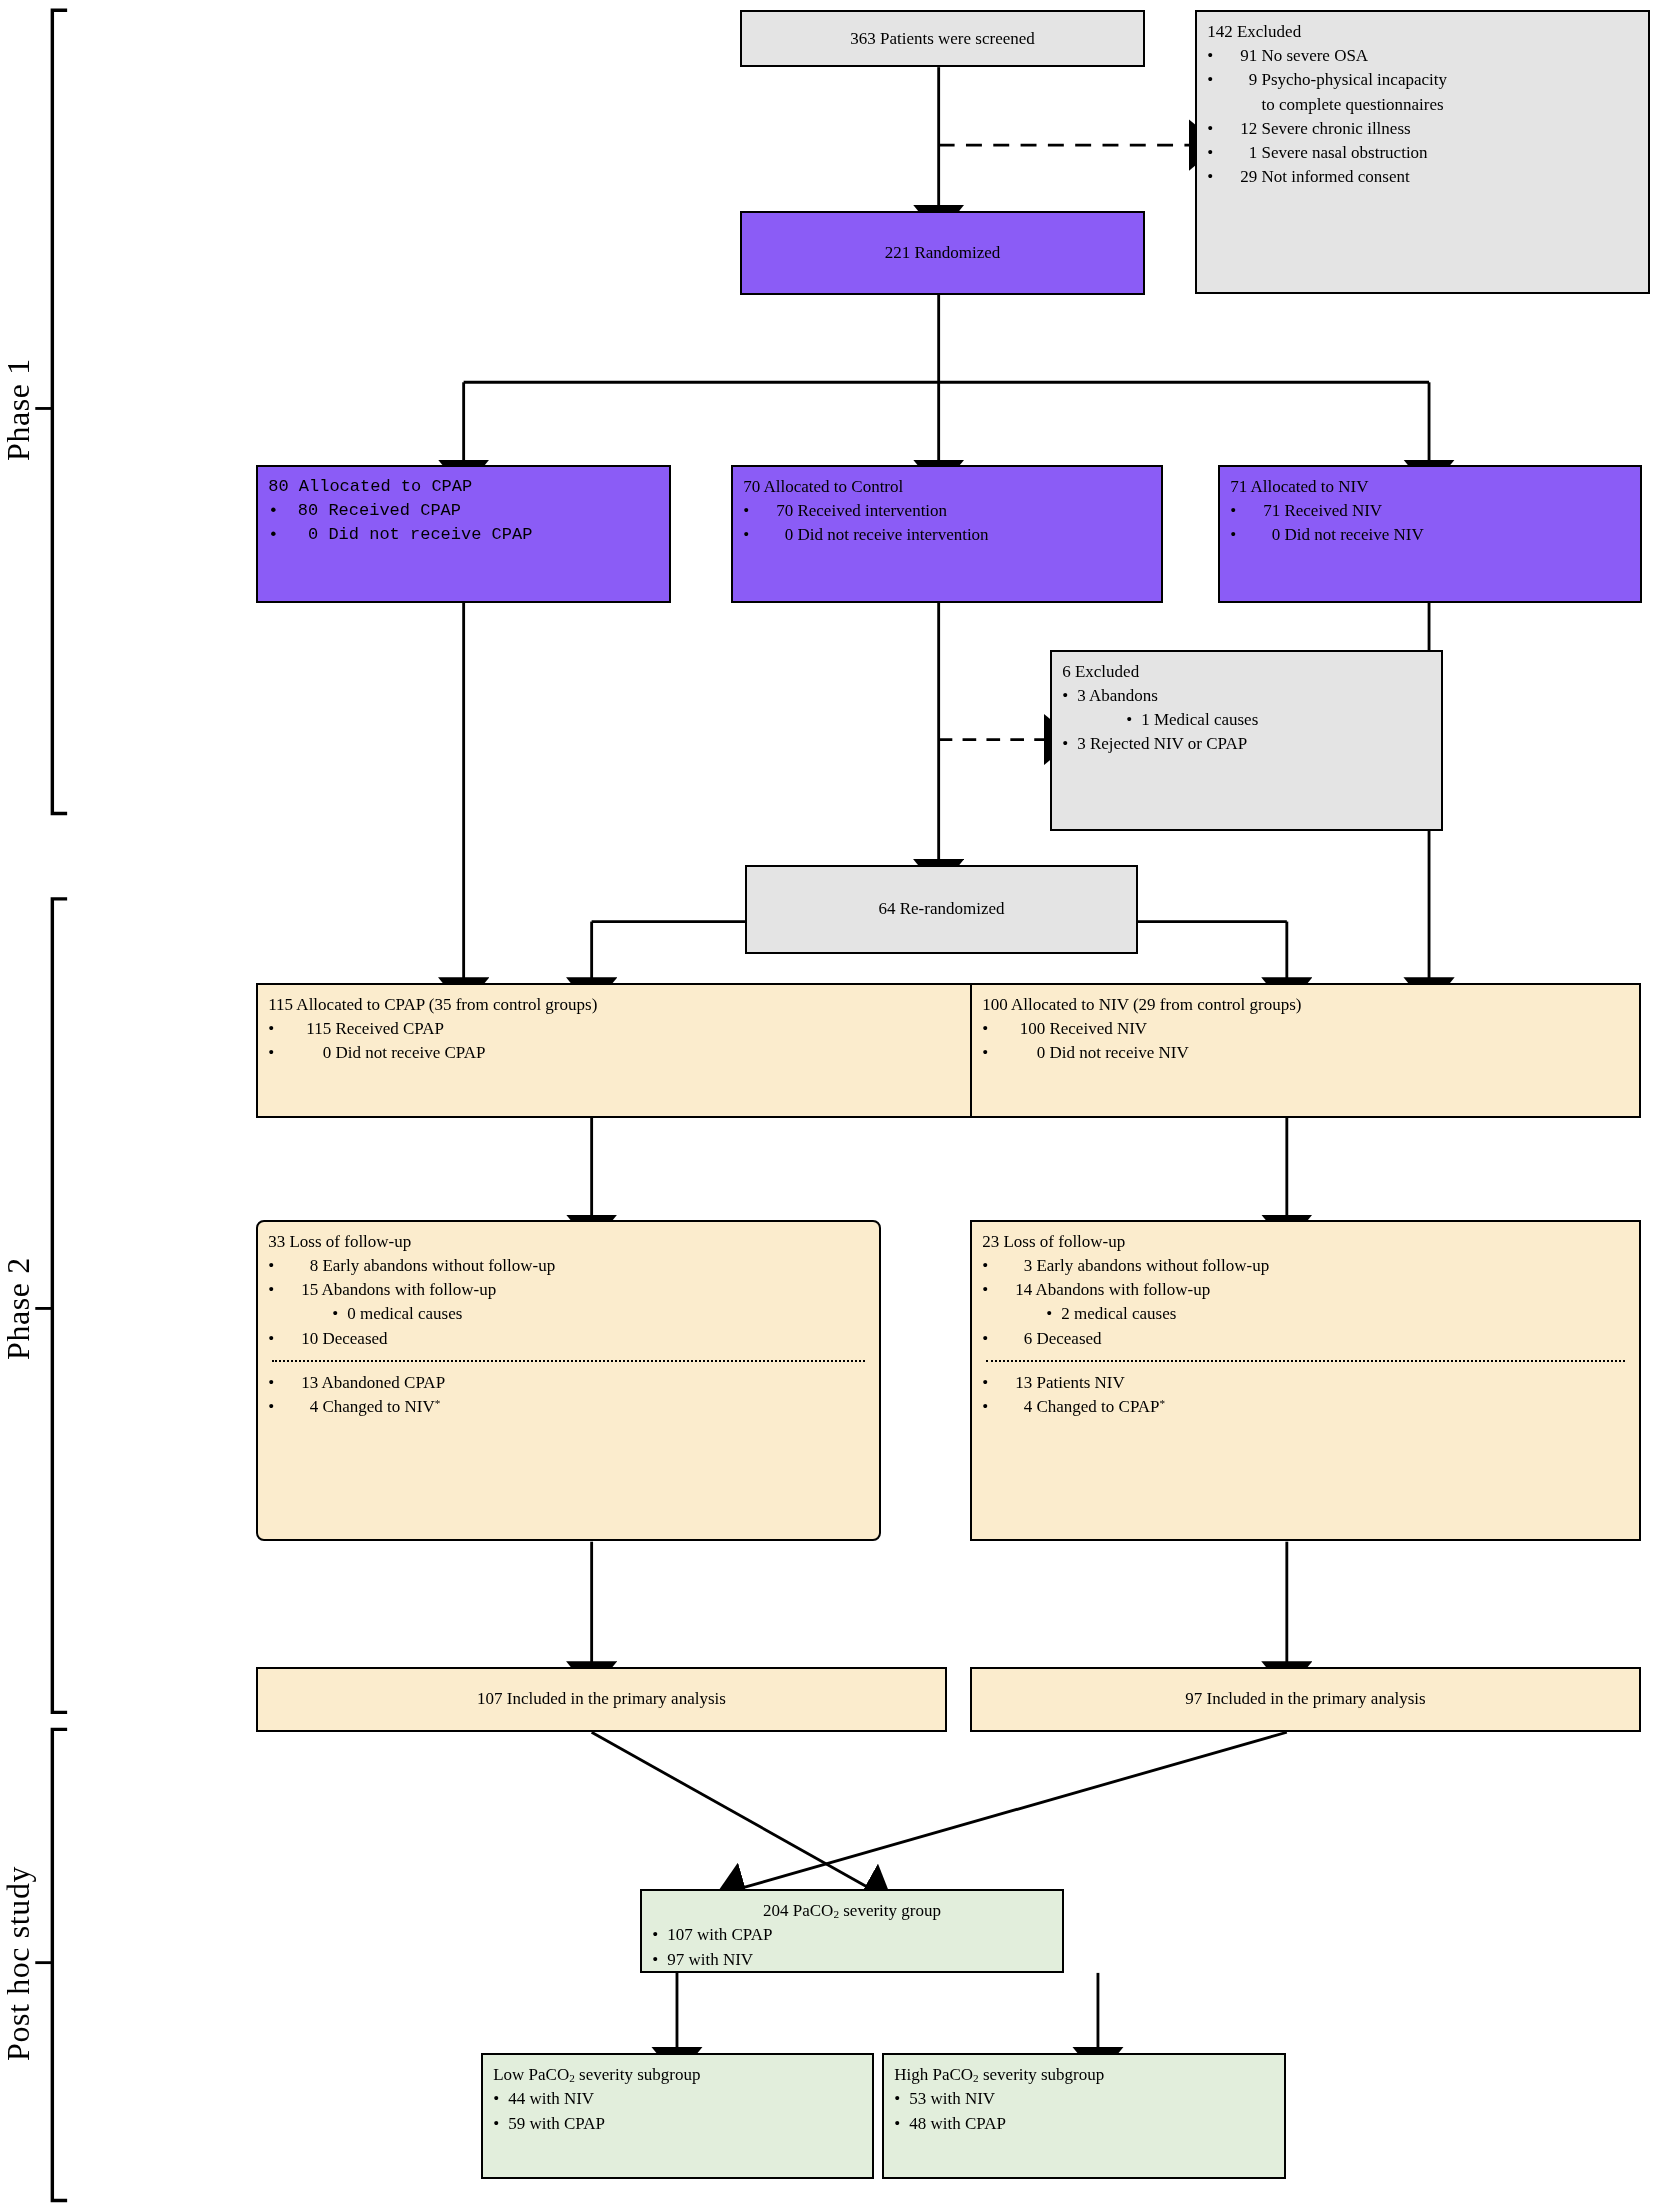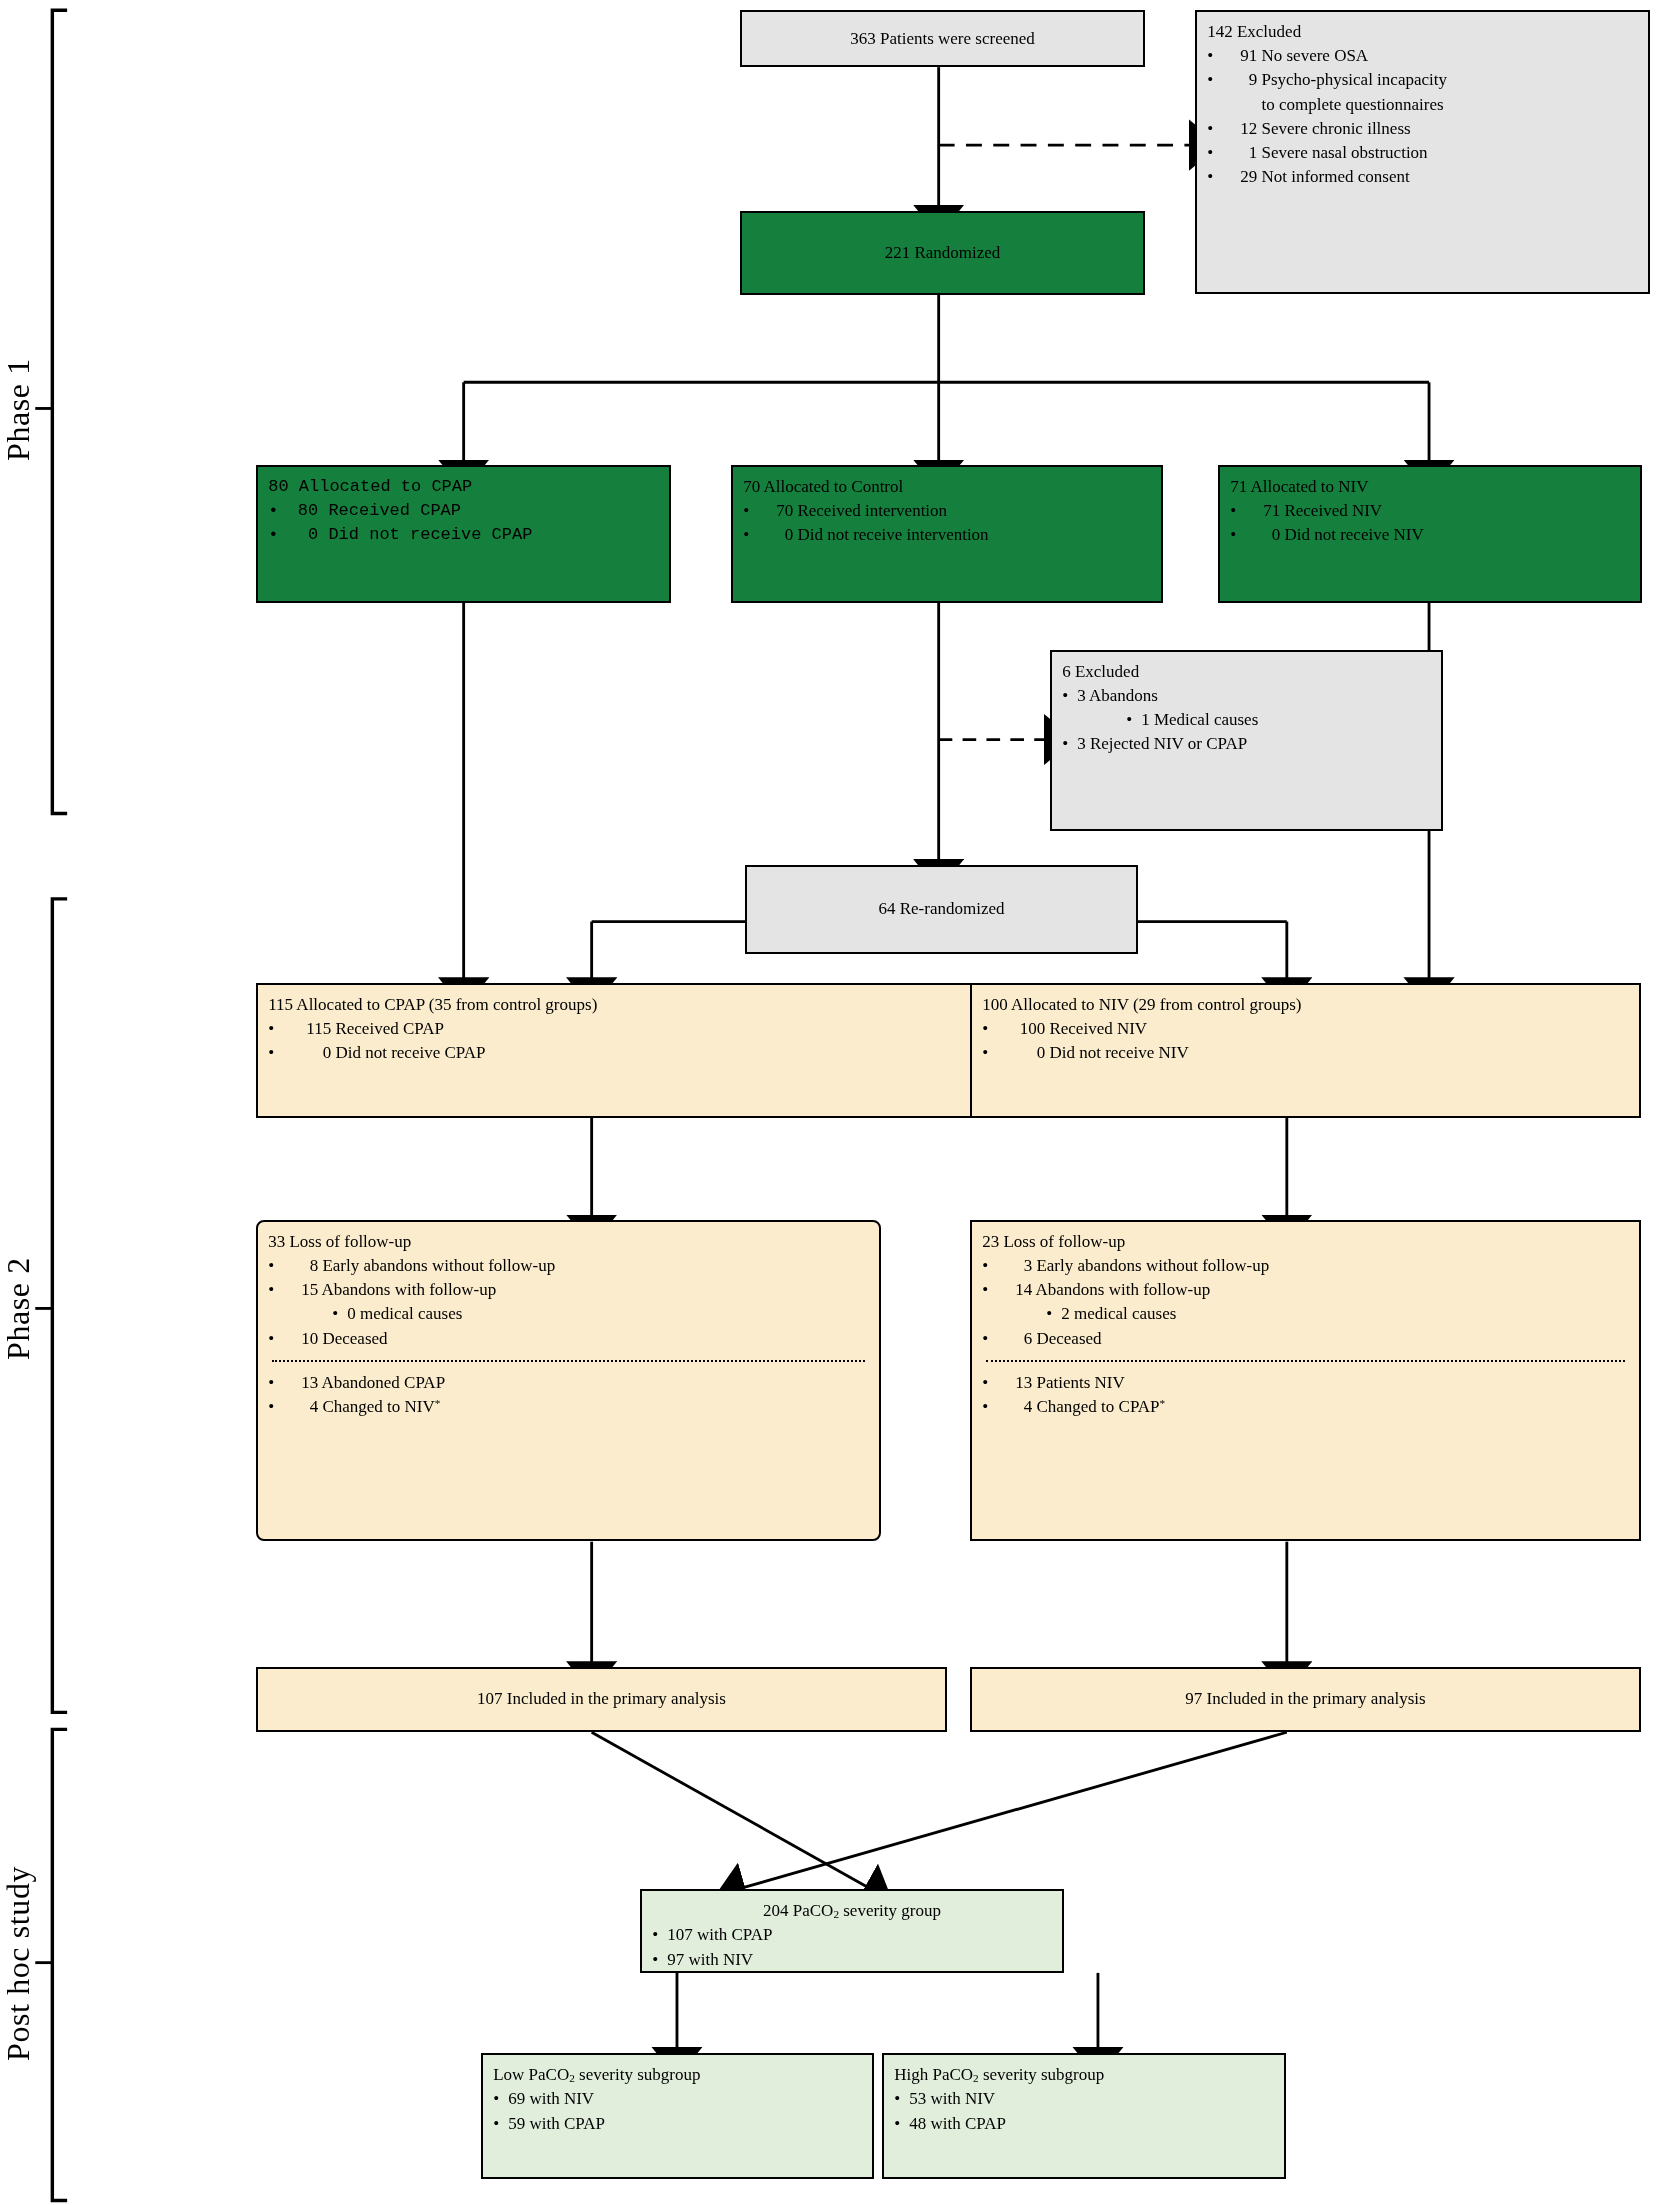--- a/index.html
+++ b/index.html
@@ -11,21 +11,21 @@
     position:absolute;
     box-sizing:border-box;
     border:2.8px solid #000000;
     background:#e8e8e8;
     font-size:17px;
     line-height:1.42;
     color:#000000;
     padding:8px 10.2px;
   }
   .box.grey{background:#e4e4e4;}
-  .box.blue{background:#15803d;}
+  .box.blue{background:#8b5cf6;}
   .box.cream{background:#fbeccd;}
   .box.green{background:#e2eedc;}
 
   .box .hdr{display:block;white-space:nowrap;}
   .box .li{display:block;white-space:nowrap;}
   .box .li.ind2{padding-left:64px;}
   .center{text-align:center;}
   .bul{display:inline-block;width:15px;}
   .num-r{display:inline-block;min-width:35px;text-align:right;}
   .num-r2{display:inline-block;min-width:48px;text-align:right;}
@@ -208,21 +208,21 @@
   </div>
 
   <div class="box green" style="left:640px;top:1889px;width:424px;height:84px;">
     <span class="hdr center"><span>204  PaCO</span><sub>2</sub><span> severity group</span></span>
     <span class="li"><span class="bul">•</span><span>107</span> <span>with CPAP</span></span>
     <span class="li"><span class="bul">•</span><span>97</span> <span>with NIV</span></span>
   </div>
 
   <div class="box green" style="left:481px;top:2053px;width:393px;height:126px;">
     <span class="hdr"><span>Low PaCO</span><sub>2</sub><span> severity subgroup</span></span>
-    <span class="li"><span class="bul">•</span><span>69</span> <span>with NIV</span></span>
+    <span class="li"><span class="bul">•</span><span>44</span> <span>with NIV</span></span>
     <span class="li"><span class="bul">•</span><span>59</span> <span>with CPAP</span></span>
   </div>
 
   <div class="box green" style="left:876px;top:2053px;width:404px;height:126px;margin-left:6px;">
     <span class="hdr"><span>High PaCO</span><sub>2</sub><span> severity subgroup</span></span>
     <span class="li"><span class="bul">•</span><span>53</span> <span>with NIV</span></span>
     <span class="li"><span class="bul">•</span><span>48</span> <span>with CPAP</span></span>
   </div>
 
 </div>

